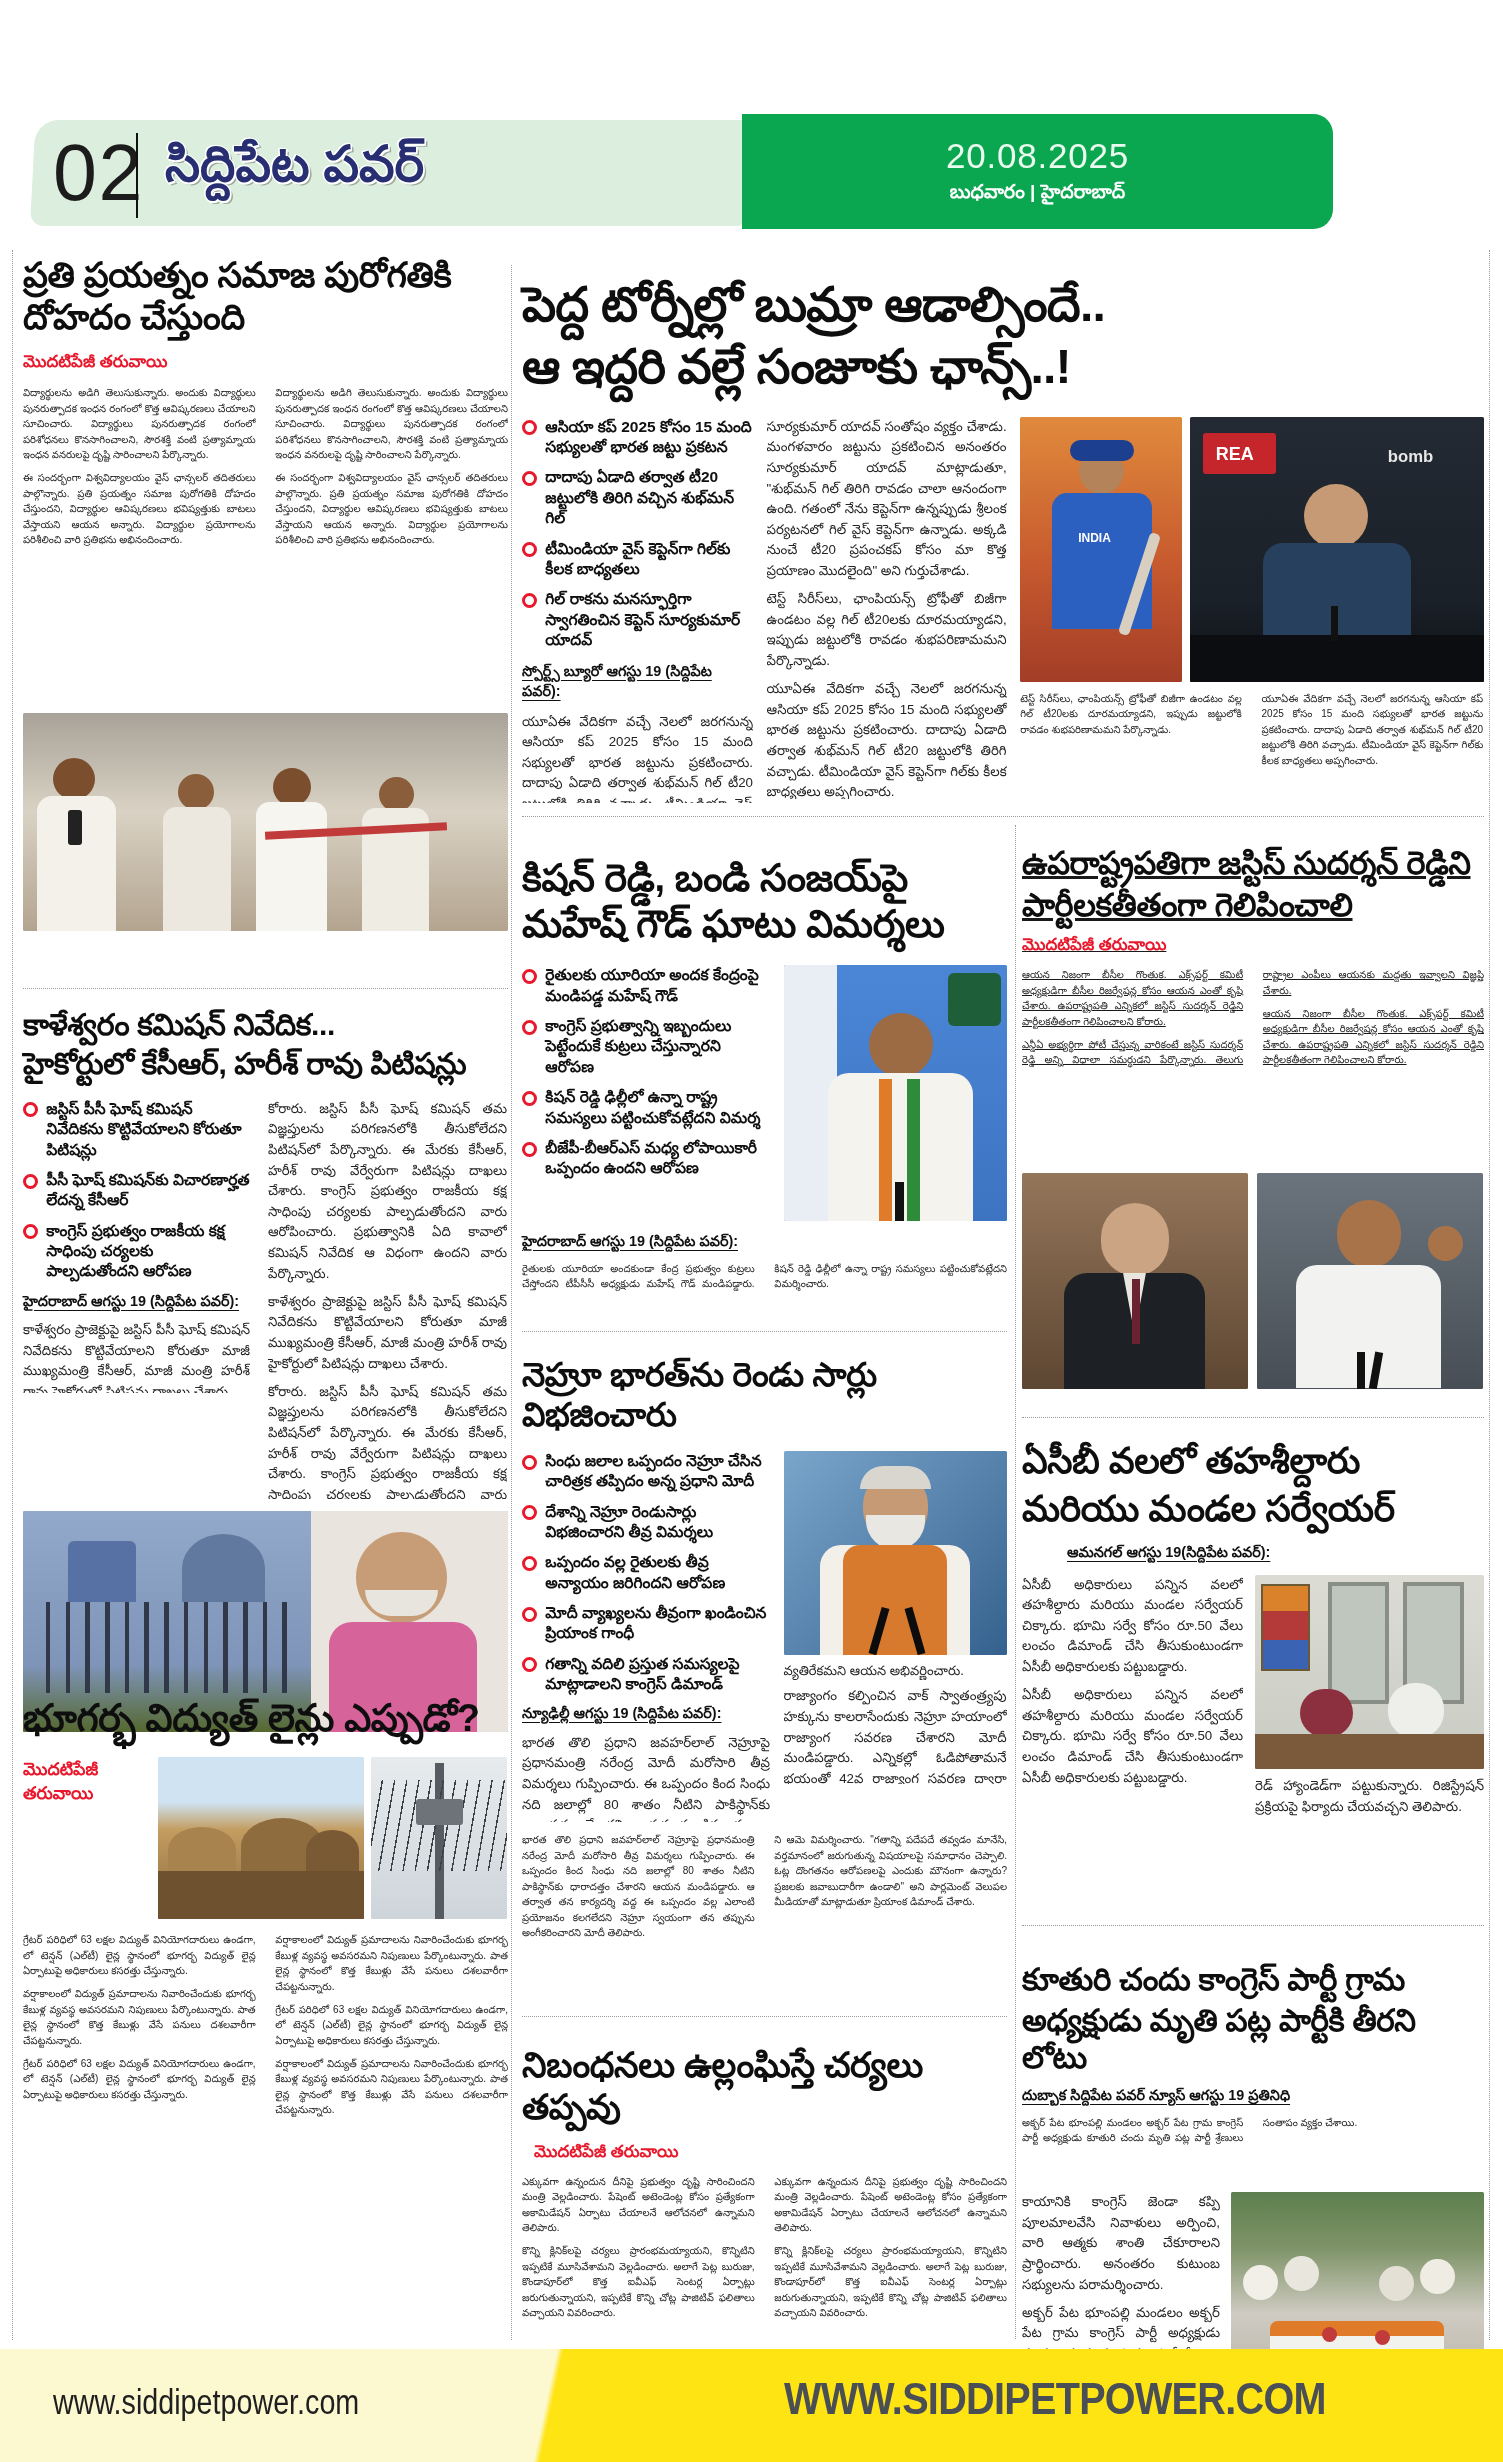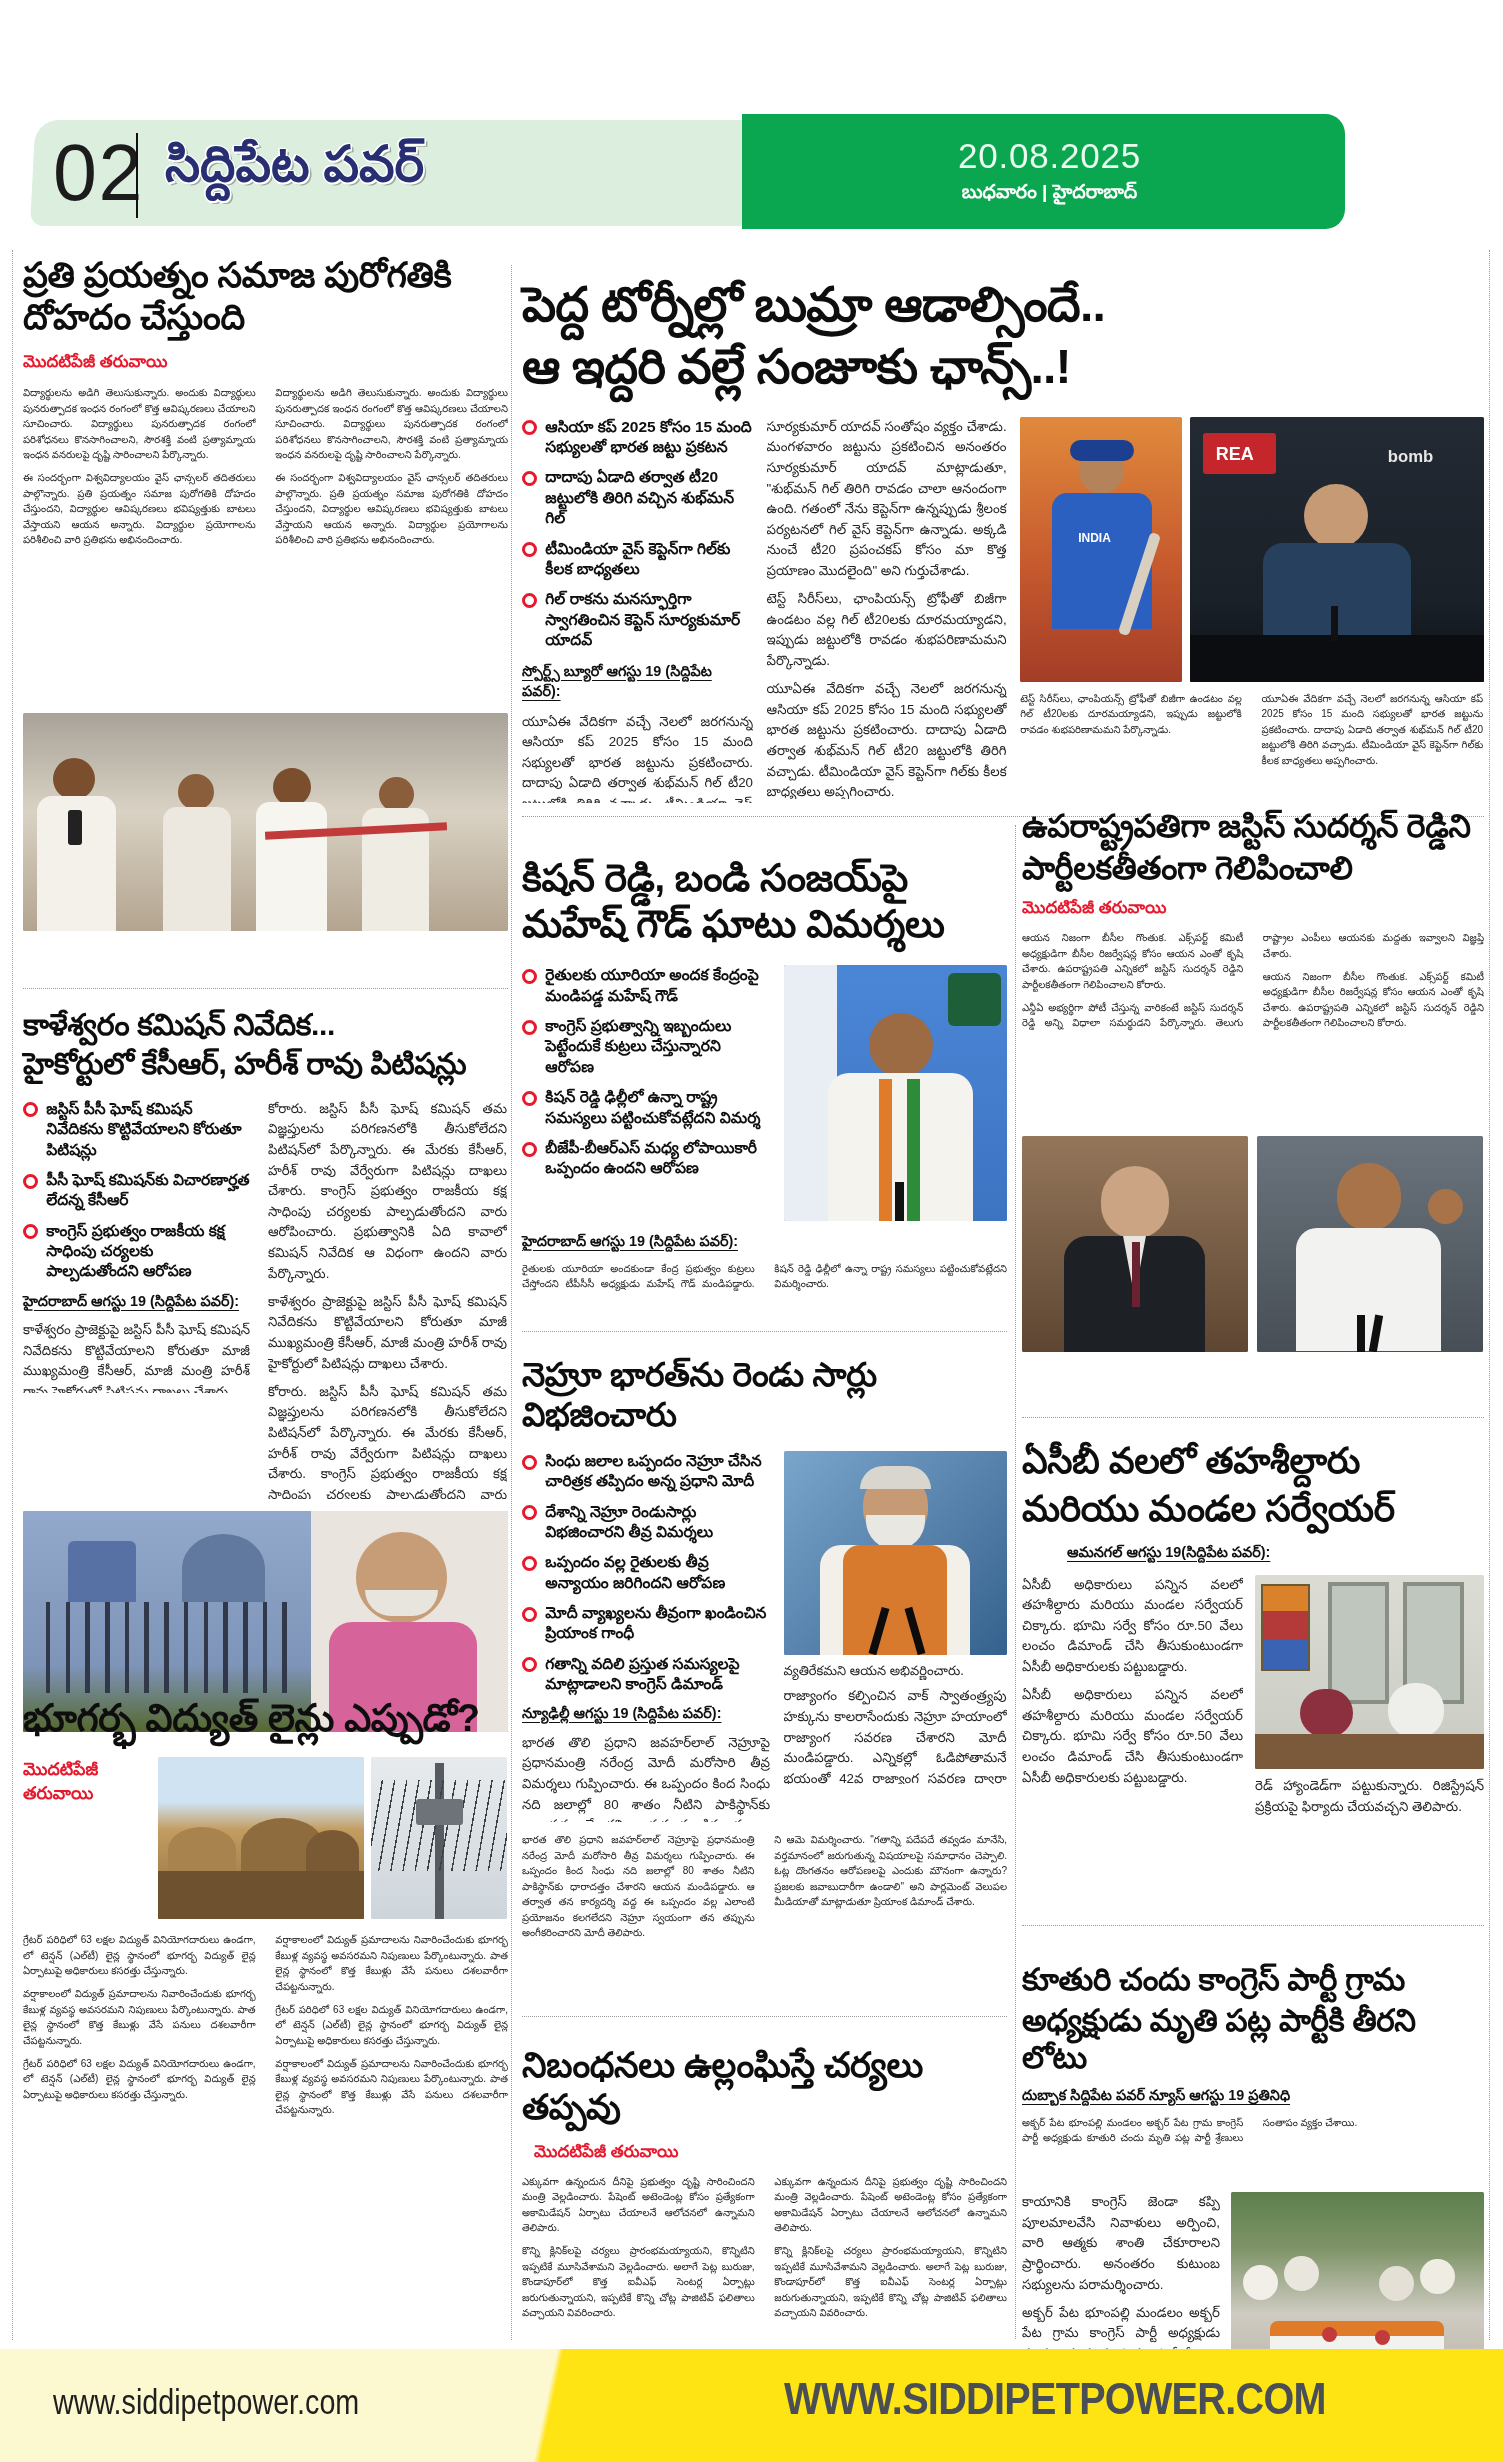--- a/index.html
+++ b/index.html
@@ -7,21 +7,21 @@
        font-family:"Liberation Sans","DejaVu Sans",sans-serif;color:#1a1a1a;overflow:hidden;}
   .abs{position:absolute;}
   
   .mast-left{left:30px;top:120px;width:712px;height:106px;background:#dceedd;
              border-radius:23px 3px 3px 13.6px;transform:skewX(-3deg);transform-origin:bottom left;}
   .pageno{left:53px;top:127px;font-size:79px;font-weight:300;color:#1c1c1c;letter-spacing:1.5px;}
   .mast-div{left:136px;top:133px;width:2.3px;height:85px;background:#111;}
   .mast-title{left:165px;top:135px;font-size:50px;font-weight:800;color:#272f72;
               text-shadow:1.5px 0 #fff,-1.5px 0 #fff,0 1.5px #fff,0 -1.5px #fff,1.5px 1.5px #fff,-1.5px -1.5px #fff,3px 3px 0 rgba(40,40,40,.35);}
   .mast-right{left:742px;top:114px;width:591px;height:115px;background:#0ba750;border-radius:0 19.7px 19.7px 0;
-              display:flex;flex-direction:column;align-items:center;justify-content:center;gap:4.5px;padding-left:12px;}
+              display:flex;flex-direction:column;align-items:center;justify-content:center;gap:4.5px;}
   .mast-date{font-size:35px;color:#eafbef;font-weight:400;letter-spacing:0.8px;}
   .mast-day{font-size:19px;color:#ffffff;font-weight:700;}
   
   .vdot{border-left:1.5px dotted #9a9a9a;width:0;}
   .hdot{border-top:1.5px dotted #9a9a9a;height:0;}
   
   .hl{font-weight:800;color:#0e0e0e;line-height:1.2;letter-spacing:-0.4px;}
   .byline{color:#e8192c;font-weight:700;font-size:16.7px;}
   .dateline{font-weight:700;font-size:14.4px;color:#111;text-decoration:underline;text-underline-offset:3.8px;}
   .b2{column-count:2;column-gap:19.7px;font-size:10px;line-height:1.55;text-align:justify;color:#232323;}
@@ -241,21 +241,21 @@
       <div class="s" style="left:111px;top:217px;width:9px;height:39px;background:#111;"></div>
     </div>
   </div>
   <div class="dateline" style="margin-top:12px;">హైదరాబాద్ ఆగస్టు 19 (సిద్దిపేట పవర్):</div>
   <div class="b2" style="margin-top:7.6px;height:67px;overflow:hidden;">
     <p>రైతులకు యూరియా అందకుండా కేంద్ర ప్రభుత్వం కుట్రలు చేస్తోందని టీపీసీసీ అధ్యక్షుడు మహేష్ గౌడ్ మండిపడ్డారు. కిషన్ రెడ్డి ఢిల్లీలో ఉన్నా రాష్ట్ర సమస్యలు పట్టించుకోవట్లేదని విమర్శించారు.</p>
 
   </div>
 </div>
 
-<div class="abs" style="left:1022px;top:807px;width:462px;">
+<div class="abs" style="left:1022px;top:844px;width:462px;text-decoration:underline;">
   <div class="hl" style="font-size:32px;">ఉపరాష్ట్రపతిగా జస్టిస్ సుదర్శన్ రెడ్డిని</div>
   <div class="hl" style="font-size:32px;margin-top:3.8px;">పార్టీలకతీతంగా గెలిపించాలి</div>
   <div class="byline" style="margin-top:10.6px;">మొదటిపేజీ తరువాయి</div>
   <div class="b2" style="margin-top:9px;height:195px;overflow:hidden;">
     <p>ఆయన నిజంగా బీసీల గొంతుక. ఎక్స్‌పర్ట్ కమిటీ అధ్యక్షుడిగా బీసీల రిజర్వేషన్ల కోసం ఆయన ఎంతో కృషి చేశారు. ఉపరాష్ట్రపతి ఎన్నికలో జస్టిస్ సుదర్శన్ రెడ్డిని పార్టీలకతీతంగా గెలిపించాలని కోరారు.</p>
     <p>ఎన్డీఏ అభ్యర్థిగా పోటీ చేస్తున్న వారికంటే జస్టిస్ సుదర్శన్ రెడ్డి అన్ని విధాలా సమర్థుడని పేర్కొన్నారు. తెలుగు రాష్ట్రాల ఎంపీలు ఆయనకు మద్దతు ఇవ్వాలని విజ్ఞప్తి చేశారు.</p>
     <p>ఆయన నిజంగా బీసీల గొంతుక. ఎక్స్‌పర్ట్ కమిటీ అధ్యక్షుడిగా బీసీల రిజర్వేషన్ల కోసం ఆయన ఎంతో కృషి చేశారు. ఉపరాష్ట్రపతి ఎన్నికలో జస్టిస్ సుదర్శన్ రెడ్డిని పార్టీలకతీతంగా గెలిపించాలని కోరారు.</p>
 
   </div>
   <div class="row" style="margin-top:10.6px;gap:9px;">

